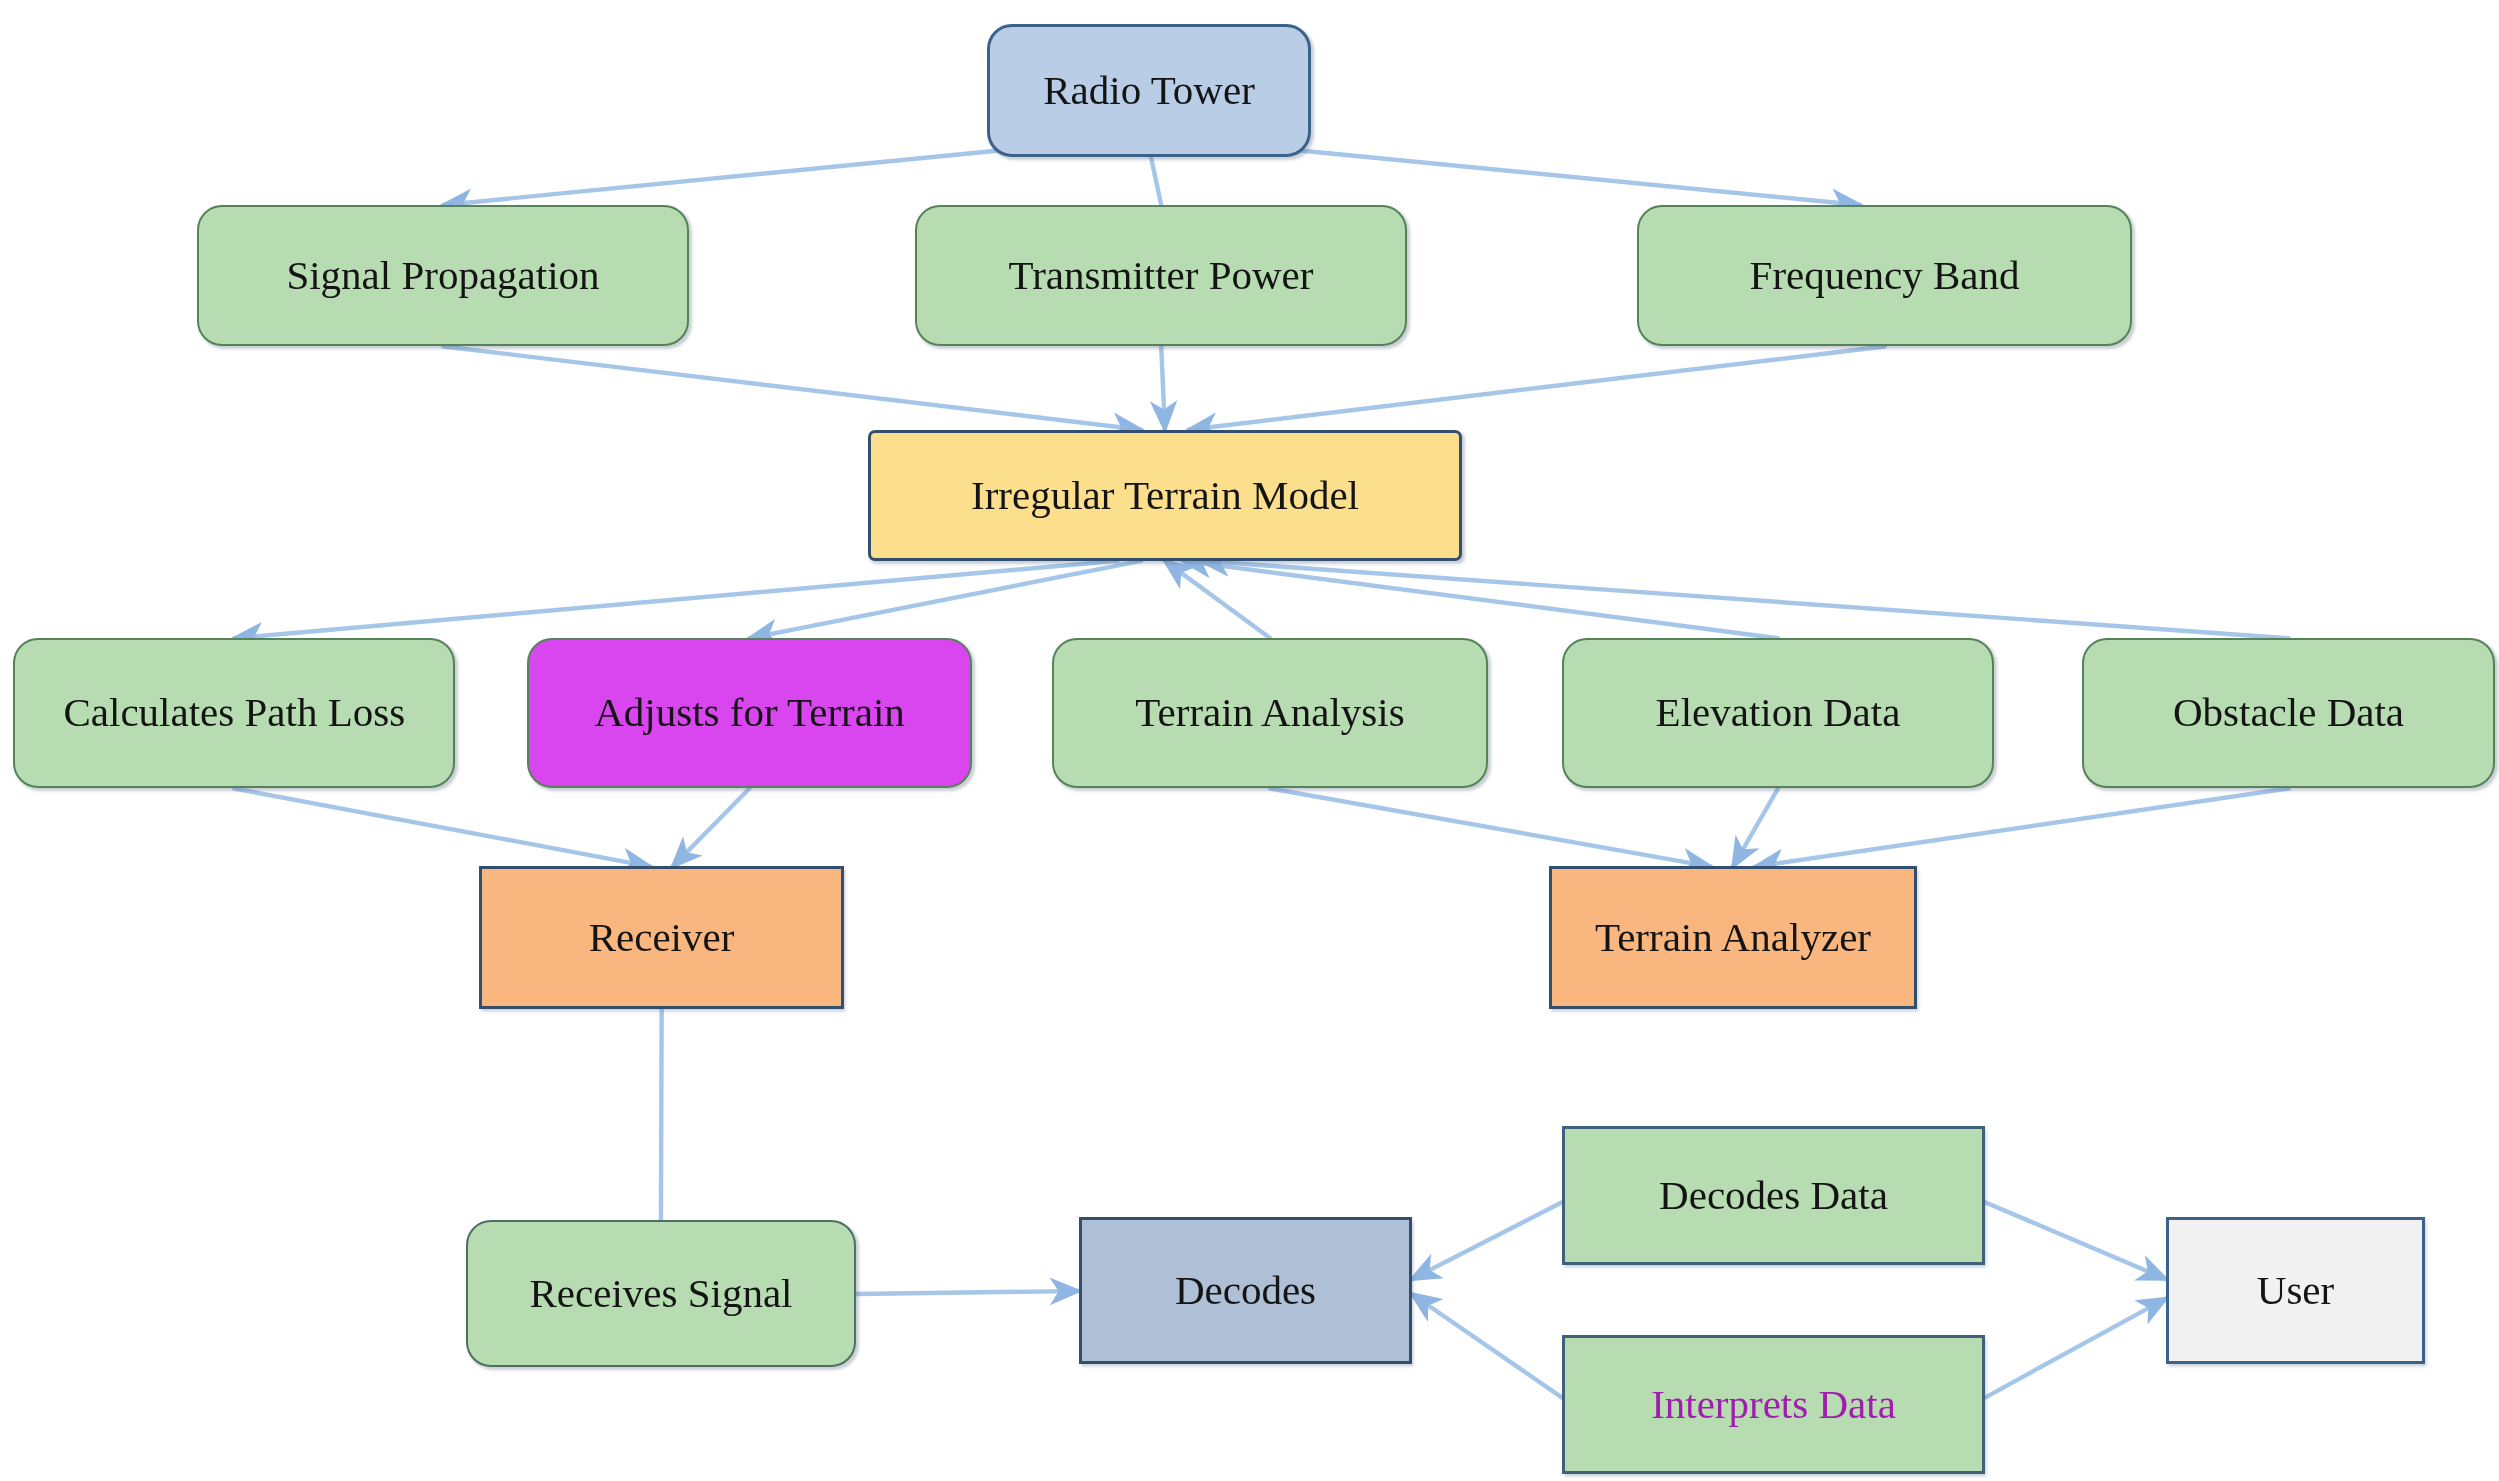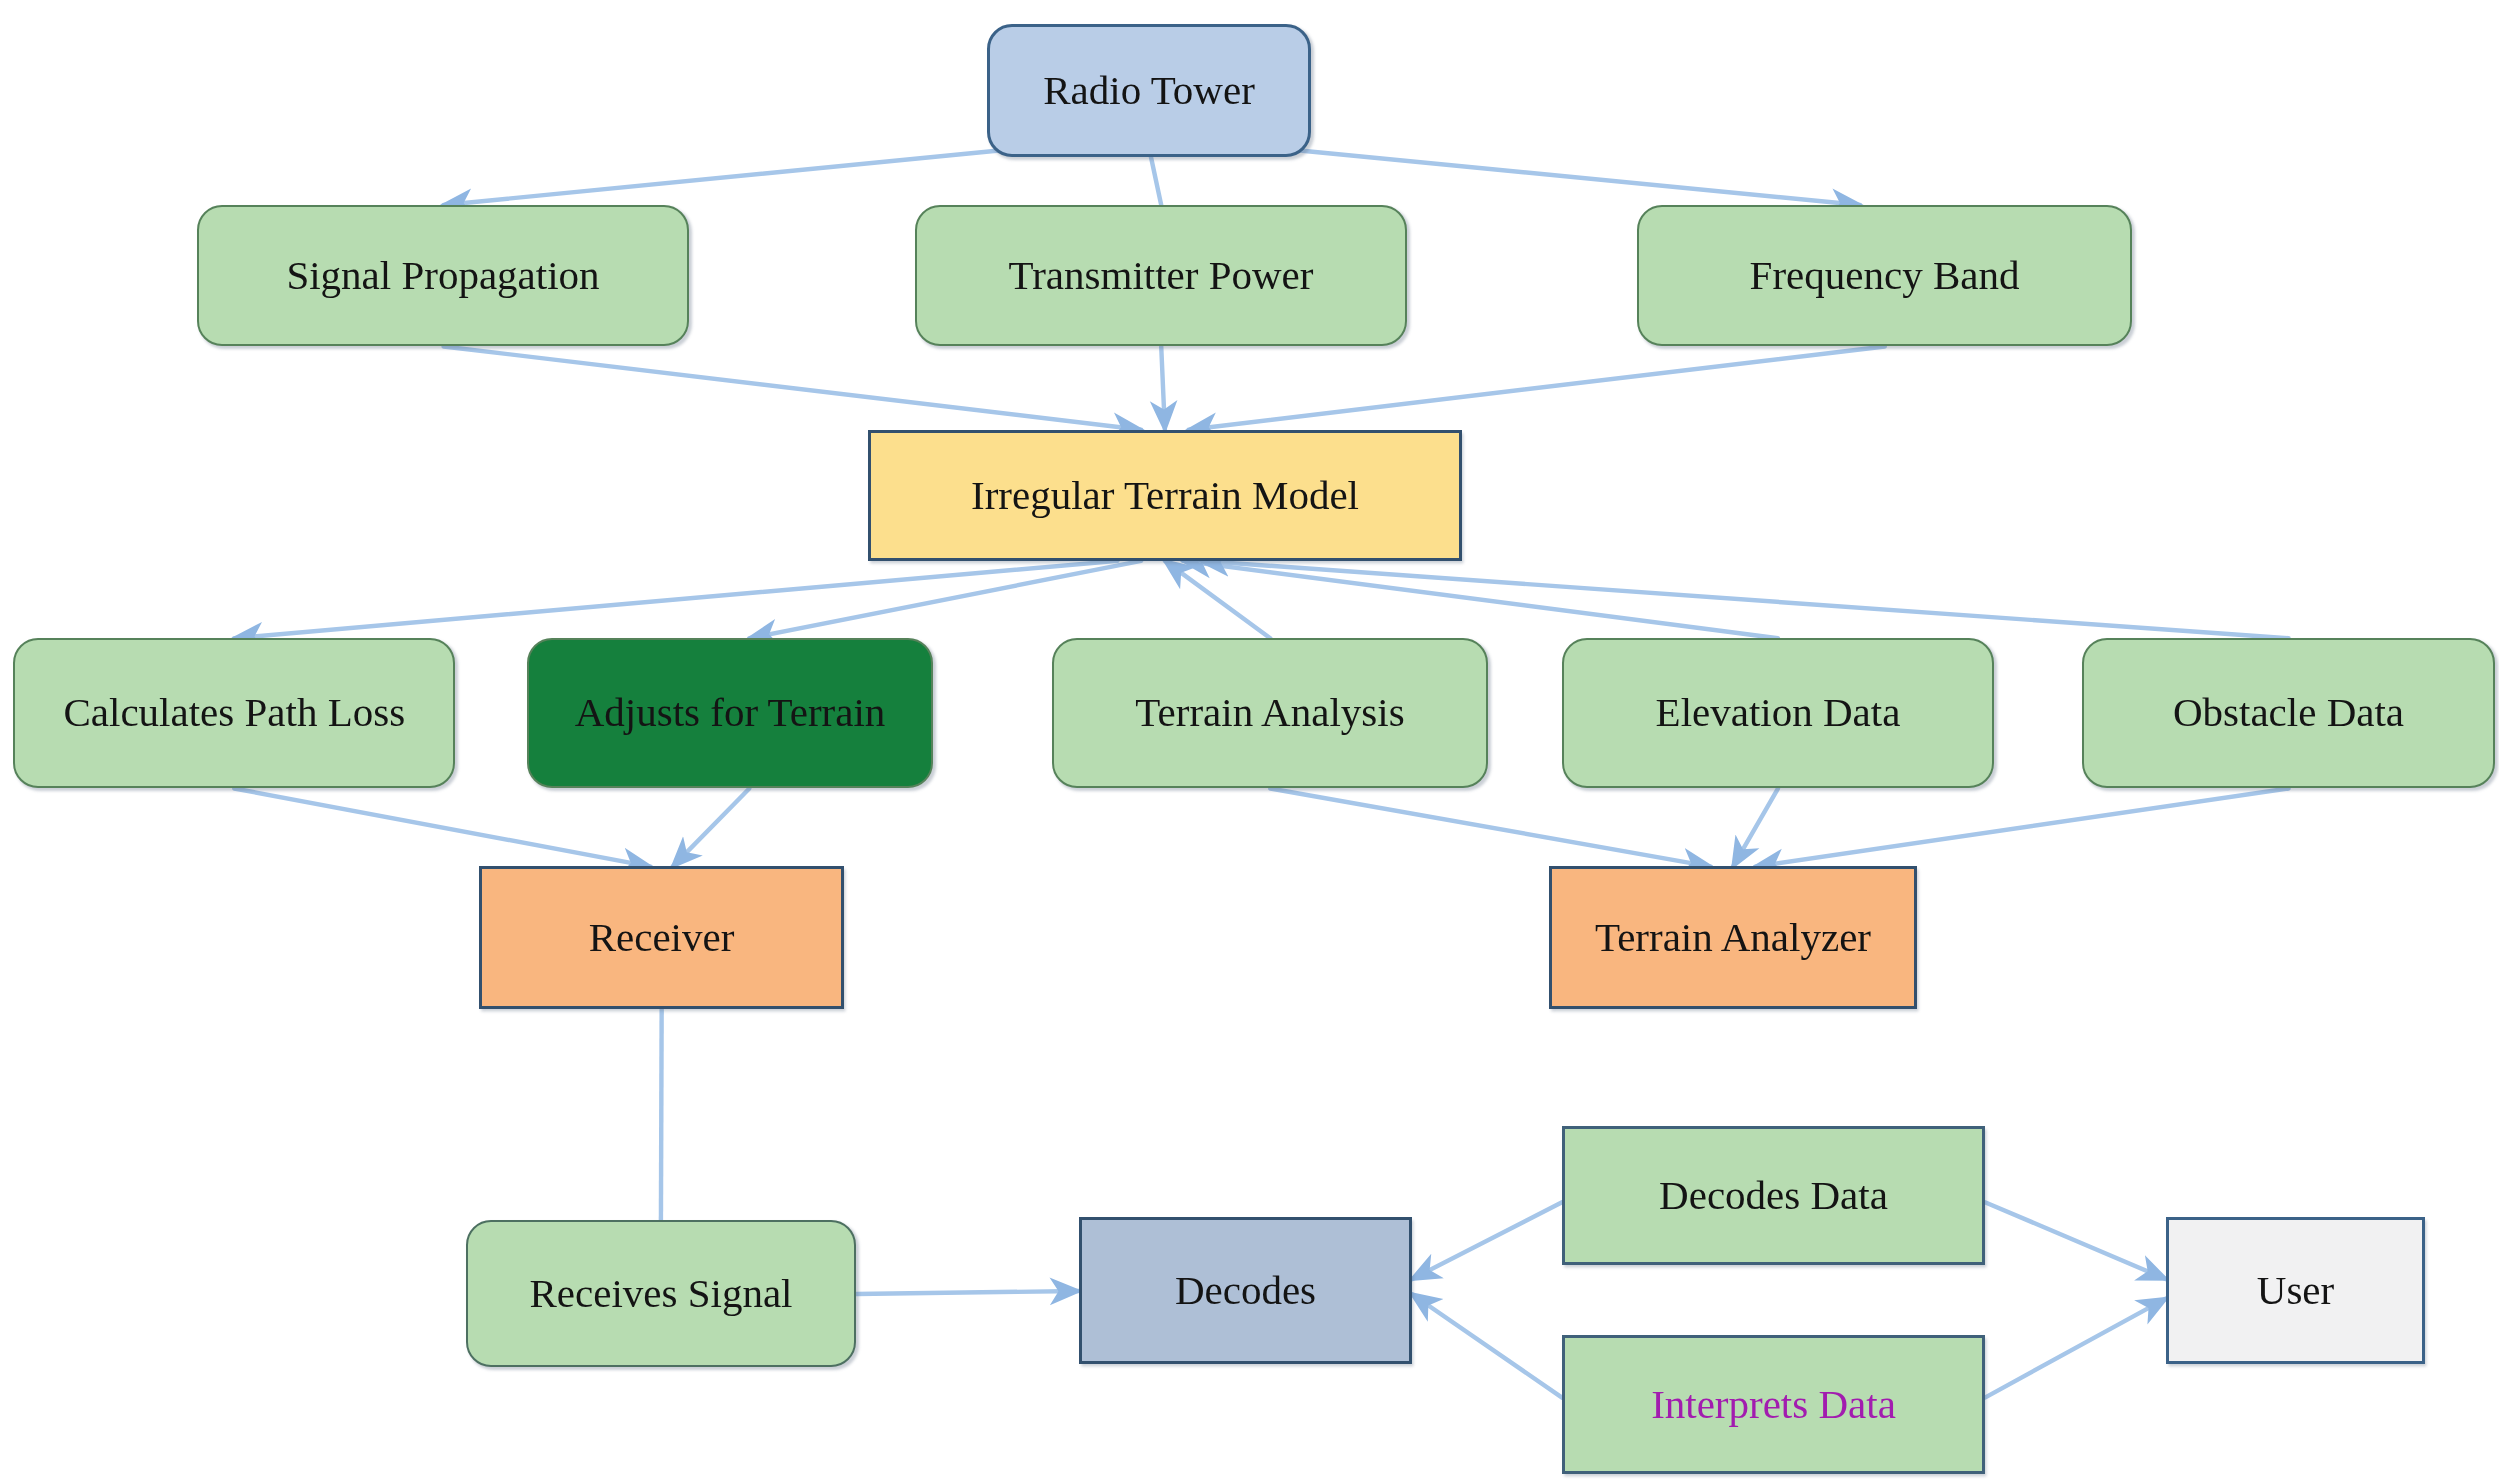--- a/index.html
+++ b/index.html
@@ -56,27 +56,27 @@
       </div>
       <div class="node rounded" style="left: 197px; top: 205px; width: 492px; height: 141px; background: rgb(183, 220, 177); border-color: rgb(86, 130, 90); color: rgb(20, 20, 20);">
         <span>Signal Propagation</span>
       </div>
       <div class="node rounded" style="left: 915px; top: 205px; width: 492px; height: 141px; background: rgb(183, 220, 177); border-color: rgb(86, 130, 90); color: rgb(20, 20, 20);">
         <span>Transmitter Power</span>
       </div>
       <div class="node rounded" style="left: 1637px; top: 205px; width: 495px; height: 141px; background: rgb(183, 220, 177); border-color: rgb(86, 130, 90); color: rgb(20, 20, 20);">
         <span>Frequency Band</span>
       </div>
-      <div class="node" style="left: 868px; top: 430px; width: 594px; height: 131px; background: rgb(252, 223, 141); border-color: rgb(50, 80, 110); color: rgb(20, 20, 20);">
+      <div class="node" style="left: 868px; top: 430px; width: 594px; height: 131px; background: rgb(252, 223, 141); border-color: rgb(50, 80, 110); color: rgb(20, 20, 20); border-radius: 7px;">
         <span>Irregular Terrain Model</span>
       </div>
       <div class="node rounded" style="left: 13.3px; top: 638px; width: 442px; height: 150px; background: rgb(183, 220, 177); border-color: rgb(86, 130, 90); color: rgb(20, 20, 20); text-align: right;">
         <span>Calculates Path Loss</span>
       </div>
-      <div class="node rounded" style="left: 527px; top: 638px; width: 406px; height: 150px; background: #15803d; border-color: rgb(86, 130, 90); color: rgb(20, 20, 20);">
+      <div class="node rounded" style="left: 527px; top: 638px; width: 445px; height: 150px; background: #d946ef; border-color: rgb(86, 130, 90); color: rgb(20, 20, 20);">
         <span>Adjusts for Terrain</span>
       </div>
       <div class="node rounded" style="left: 1052px; top: 638px; width: 436px; height: 150px; background: rgb(183, 220, 177); border-color: rgb(86, 130, 90); color: rgb(20, 20, 20);">
         <span>Terrain Analysis</span>
       </div>
       <div class="node rounded" style="left: 1562px; top: 638px; width: 432px; height: 150px; background: rgb(183, 220, 177); border-color: rgb(86, 130, 90); color: rgb(20, 20, 20);">
         <span>Elevation Data</span>
       </div>
       <div class="node rounded" style="left: 2082px; top: 638px; width: 413px; height: 150px; background: rgb(183, 220, 177); border-color: rgb(86, 130, 90); color: rgb(20, 20, 20); text-align: right;">
         <span>Obstacle Data</span>

